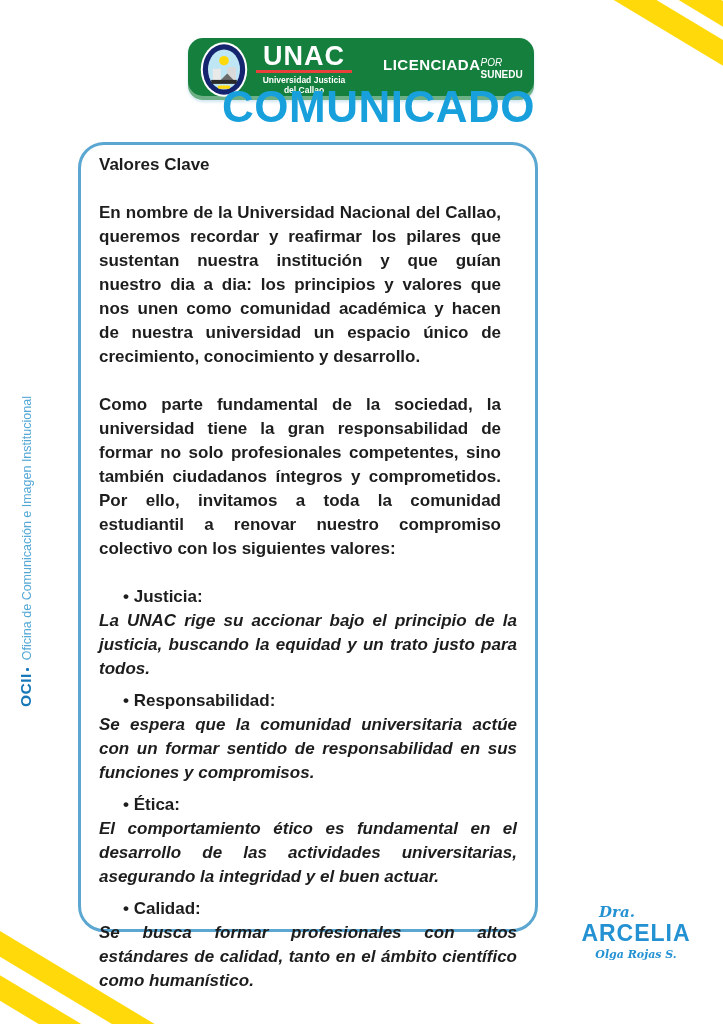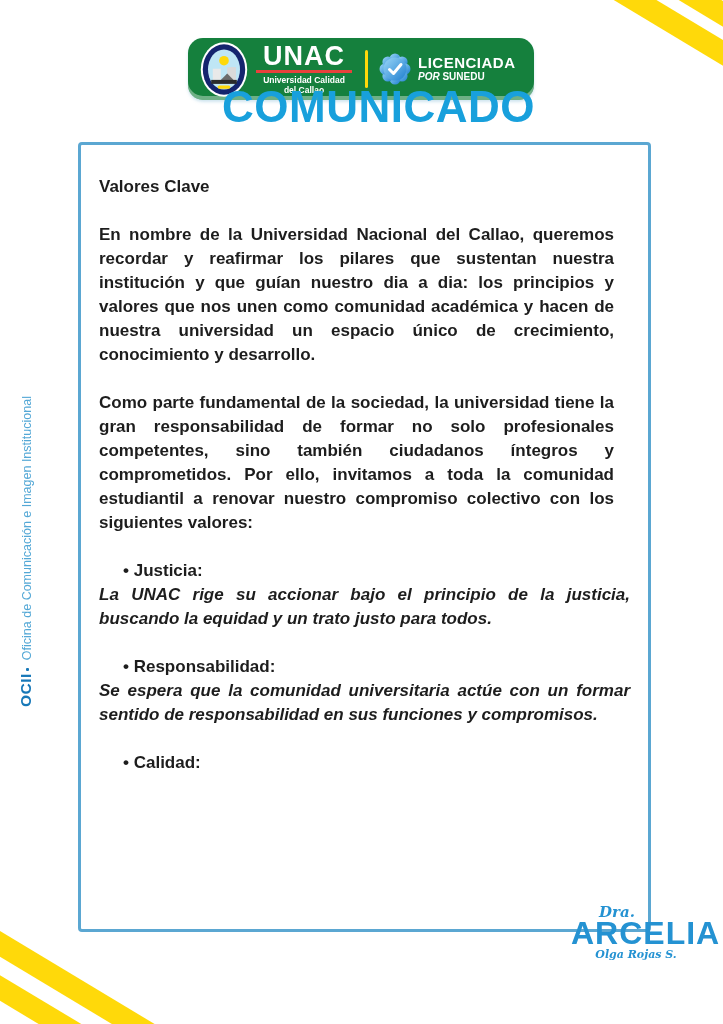--- a/index.html
+++ b/index.html
@@ -24,61 +24,61 @@
     box-shadow: inset 0 -4px 0 rgba(255,255,255,0.38), 0 2px 3px rgba(120,180,210,0.35);
     margin-top: 36px;
   }
   .shield { width:48px; height:57px; flex:0 0 auto; margin-right:8px; }
   .logo-text { display:flex; flex-direction:column; align-items:center; }
   .logo-acronym { color:#ffffff; font-size:27px; font-weight:800; letter-spacing:1px; line-height:26px; }
   .logo-redline { width:96px; height:3px; background:#E8413C; margin:1px 0 2px 0; }
   .logo-sub { color:#ffffff; font-size:8.5px; font-weight:600; line-height:10px; text-align:center; }
   .divider { width:3px; height:38px; background:#FFD90A; border-radius:2px; margin:0 11px 0 13px; }
   .badge-icon { width:32px; height:32px; margin-right:7px; }
-  .lic { display:flex; flex-direction:column; justify-content:center; }
+  .lic { display:flex; justify-content:center; }
   .lic-1 { color:#ffffff; font-size:15px; font-weight:800; letter-spacing:.5px; line-height:16px; }
   .lic-2 { color:#ffffff; font-size:10px; line-height:12px; }
-  .lic-por { font-style:italic; font-weight:700; }
+  .lic-por { font-style:italic; font-weight:400; }
   .lic-sunedu { font-weight:800; }
 
   
   .page-title {
     position:absolute; top:82px; left:17px; width:100%;
     text-align:center; color:#18A0DC; font-size:44px; font-weight:800; letter-spacing:0.5px;
   }
 
   
   .notice-box {
-    position:absolute; left:78px; top:142px; width:573px; bottom:92px;
-    border:3px solid #5BA7D2; border-radius:4px;
-    padding:30px 18px 8px 18px;
+    position:absolute; left:78px; top:142px; width:460px; bottom:92px;
+    border:3px solid #5BA7D2; border-radius:26px;
+    padding:8px 18px 8px 18px;
     color:#1D1D1D; font-weight:700; font-size:17px; line-height:24px;
   }
   .notice-heading { margin:0 0 24px 0; }
   .notice-para { margin:0 16px 24px 0; text-align:justify; }
-  .value-item { margin-top:24px; }
+  .value-item { margin-top:8px; }
   .value-item:first-of-type { margin-top:8px; }
   .value-label { padding-left:24px; }
   .value-label::before { content:"\2022\00a0"; }
   .value-text { text-align:justify;font-style:italic; }
 
   
   .sidebar-vertical {
     position:absolute; left:-158px; top:502px; width:380px; height:30px;
     transform:rotate(-90deg);
     display:flex; align-items:baseline; white-space:nowrap;
   }
   .ocii-acronym { color:#1778B8; font-size:15.5px; font-weight:800; letter-spacing:.5px; }
   .ocii-mark { width:3px; height:3px; background:#1778B8; display:inline-block; margin:0 8px 10px 2px; align-self:center; border-radius:1px; }
   .ocii-label { color:#54A8D6; font-size:12.5px; font-weight:400; }
 
   
   .signature { position:absolute; right:22px; top:904px; text-align:center; width:130px; color:#2492D2; }
   .sig-prefix { font-family:"DejaVu Serif", serif; font-style:italic; font-size:15px; font-weight:700; text-align:left; padding-left:28px; line-height:16px; }
-  .sig-name { font-size:32px; font-weight:800; letter-spacing:1px; line-height:26px; }
+  .sig-name { font-size:23px; font-weight:800; letter-spacing:1px; line-height:26px; }
   .sig-suffix { font-family:"DejaVu Serif", serif; font-style:italic; font-size:11px; font-weight:700; line-height:18px; }
 </style>
 </head>
 <body>
 
 <div class="page">
 
   <div class="stripe tr1"></div>
   <div class="stripe tr2"></div>
   <div class="stripe bl1"></div>
@@ -92,21 +92,21 @@
       <circle cx="30" cy="24" r="6" fill="#FFD90A"></circle>
       <rect x="16" y="34" width="10" height="14" fill="#E9E9E9"></rect>
       <rect x="34" y="32" width="11" height="16" fill="#DADADA"></rect>
       <polygon points="26,48 34,40 42,48" fill="#6B6B6B"></polygon>
       <rect x="14" y="48" width="32" height="5" fill="#2B2B2B"></rect>
       <rect x="22" y="55" width="16" height="4" rx="2" fill="#FFD90A"></rect>
     </svg>
     <div class="logo-text">
       <div class="logo-acronym">UNAC</div>
       <div class="logo-redline"></div>
-      <div class="logo-sub">Universidad Calidad</div>
+      <div class="logo-sub">Universidad Justicia</div>
       <div class="logo-sub">del Callao</div>
     </div>
     <div class="divider"></div>
     <svg class="badge-icon" viewBox="-16 -16 32 32" aria-hidden="true">
       <defs>
         <linearGradient id="bg1" x1="0" y1="0" x2="1" y2="1">
           <stop offset="0" stop-color="#9AD6F7"></stop>
           <stop offset="1" stop-color="#1E7FD0"></stop>
         </linearGradient>
       </defs>
@@ -138,21 +138,26 @@
 
     <div class="value-item">
       <p class="value-label">Justicia:</p>
       <p class="value-text">La UNAC rige su accionar bajo el principio de la justicia, buscando la equidad y un trato justo para todos.</p>
     </div>
     <div class="value-item">
       <p class="value-label">Responsabilidad:</p>
       <p class="value-text">Se espera que la comunidad universitaria actúe con un formar sentido de responsabilidad en sus funciones y compromisos.</p>
     </div>
     <div class="value-item">
+      <p class="value-label">Ética:</p>
+      <p class="value-text">El comportamiento ético es fundamental en el desarrollo de las actividades universitarias, asegurando la integridad y el buen actuar.</p>
+    </div>
+    <div class="value-item">
       <p class="value-label">Calidad:</p>
+      <p class="value-text">Se busca formar profesionales con altos estándares de calidad, tanto en el ámbito científico como humanístico.</p>
     </div>
   </section>
 
   <aside class="sidebar-vertical">
     <span class="ocii-acronym">OCII</span>
     <span class="ocii-mark"></span>
     <span class="ocii-label">Oficina de Comunicación e Imagen Institucional</span>
   </aside>
 
   <div class="signature">

